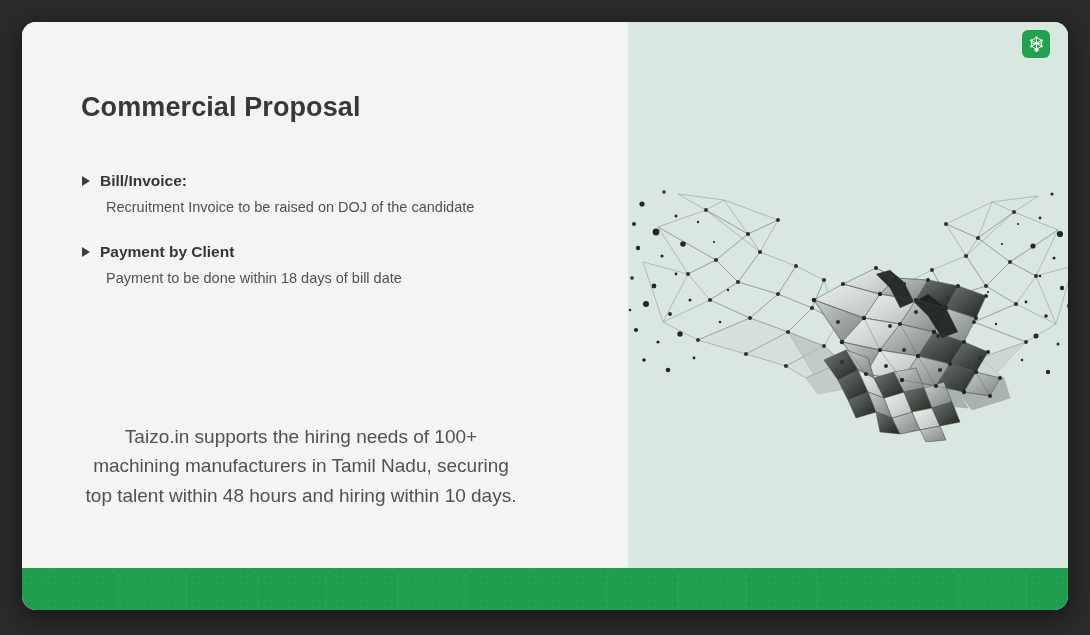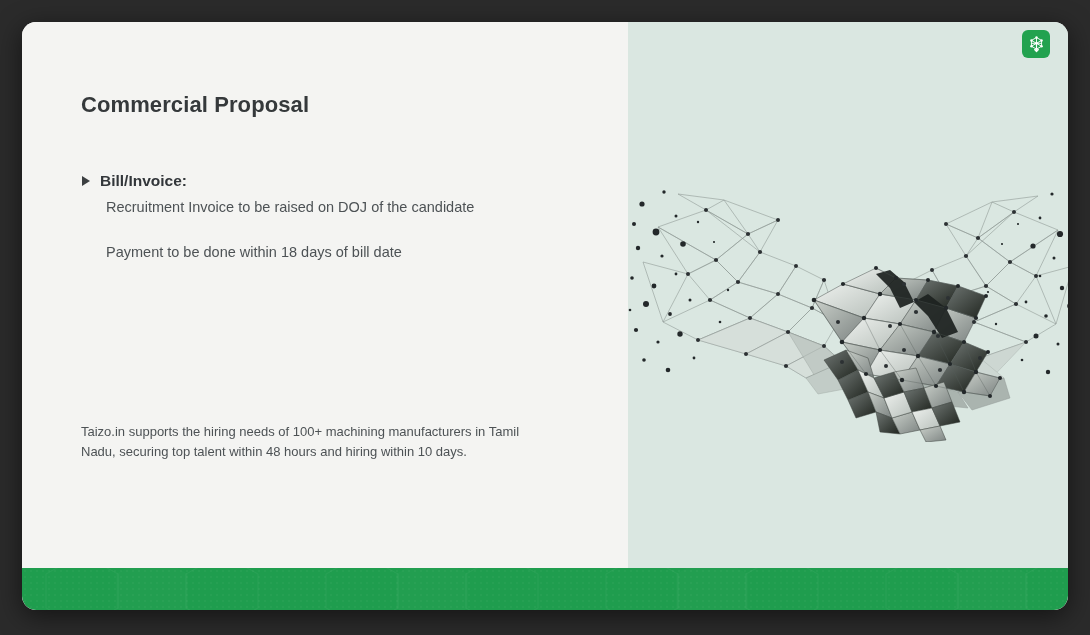--- a/index.html
+++ b/index.html
@@ -66,21 +66,21 @@
     justify-content: center;
     z-index: 9;
   }
   .logo-badge svg { display: block; }
 
   
   .slide-title {
     position: absolute;
     left: 59px;
     top: 70px;
-    font-size: 22px;
+    font-size: 27px;
     font-weight: bold;
     color: #35393b;
     letter-spacing: 0.1px;
   }
 
   
   .bullets {
     position: absolute;
     left: 59px;
     top: 150px;
@@ -113,23 +113,24 @@
     color: #4d5255;
     line-height: 1.35;
   }
 
   
   .footnote {
     position: absolute;
     left: 59px;
     top: 400px;
     width: 440px;
-    font-size: 13px;
+    font-size: 19px;
     color: #4d5255;
     line-height: 1.55;
+    text-align: center;
   }
 
   
   .green-bar {
     position: absolute;
     left: 0;
     bottom: 0;
     width: 100%;
     height: 42px;
     background: #1f9d4e;
@@ -177,20 +178,24 @@
 
       <div class="bullet-block">
         <div class="bullet-head">
           <span class="bullet-marker"></span>
           <span class="bullet-title">Bill/Invoice:</span>
         </div>
         <div class="bullet-desc">Recruitment Invoice to be raised on DOJ of the candidate</div>
       </div>
 
       <div class="bullet-block">
+        <div class="bullet-head">
+          <span class="bullet-marker"></span>
+          <span class="bullet-title">Payment by Client</span>
+        </div>
         <div class="bullet-desc">Payment to be done within 18 days of bill date</div>
       </div>
 
     </div>
 
     <div class="footnote">Taizo.in supports the hiring needs of 100+ machining manufacturers in Tamil Nadu, securing top talent within 48 hours and hiring within 10 days.</div>
   </div>
 
   <div class="pane-right">
 

